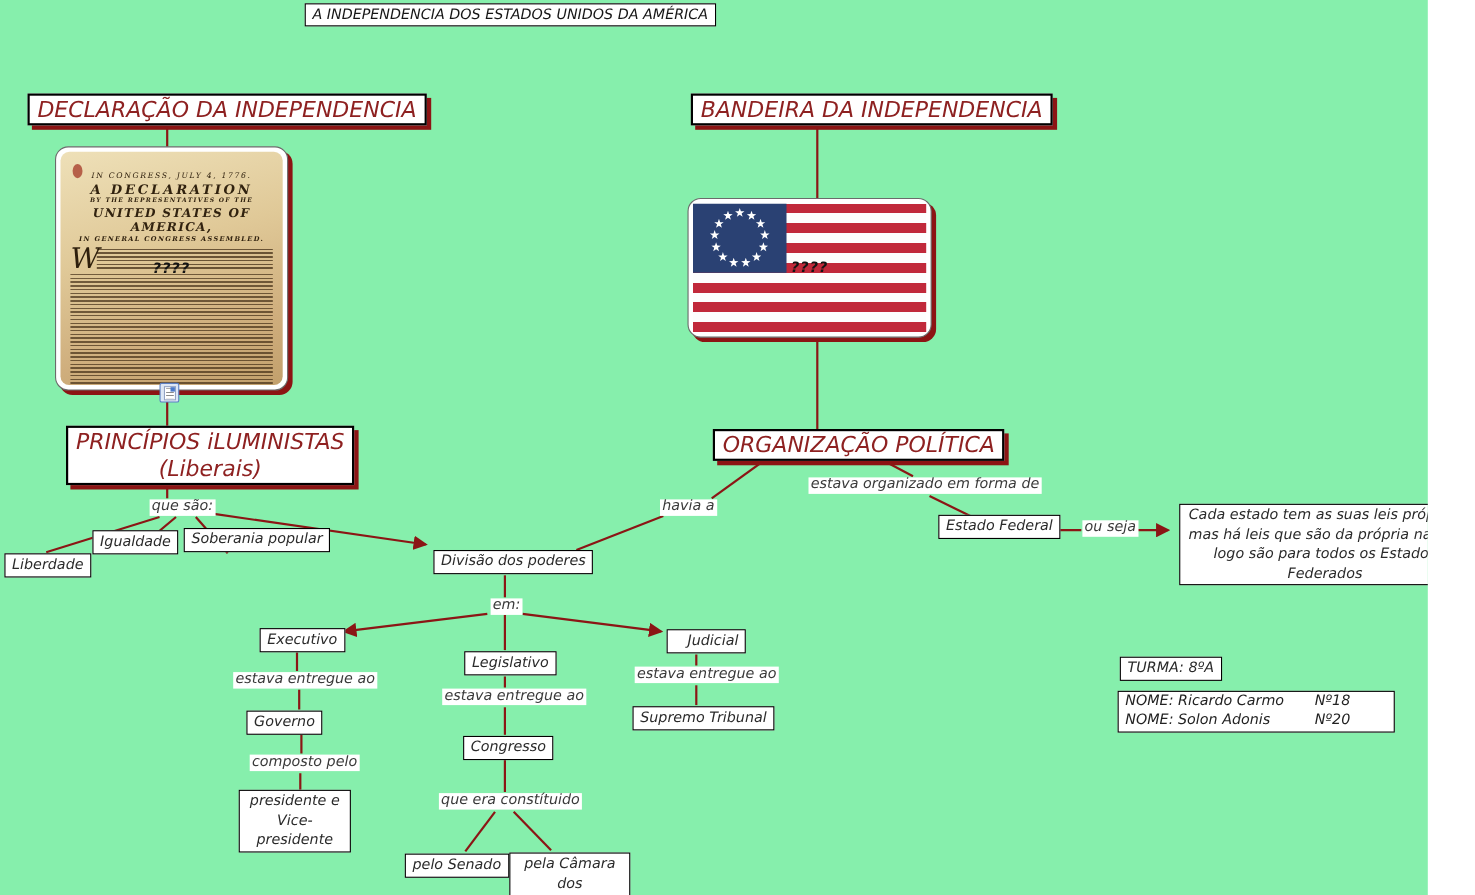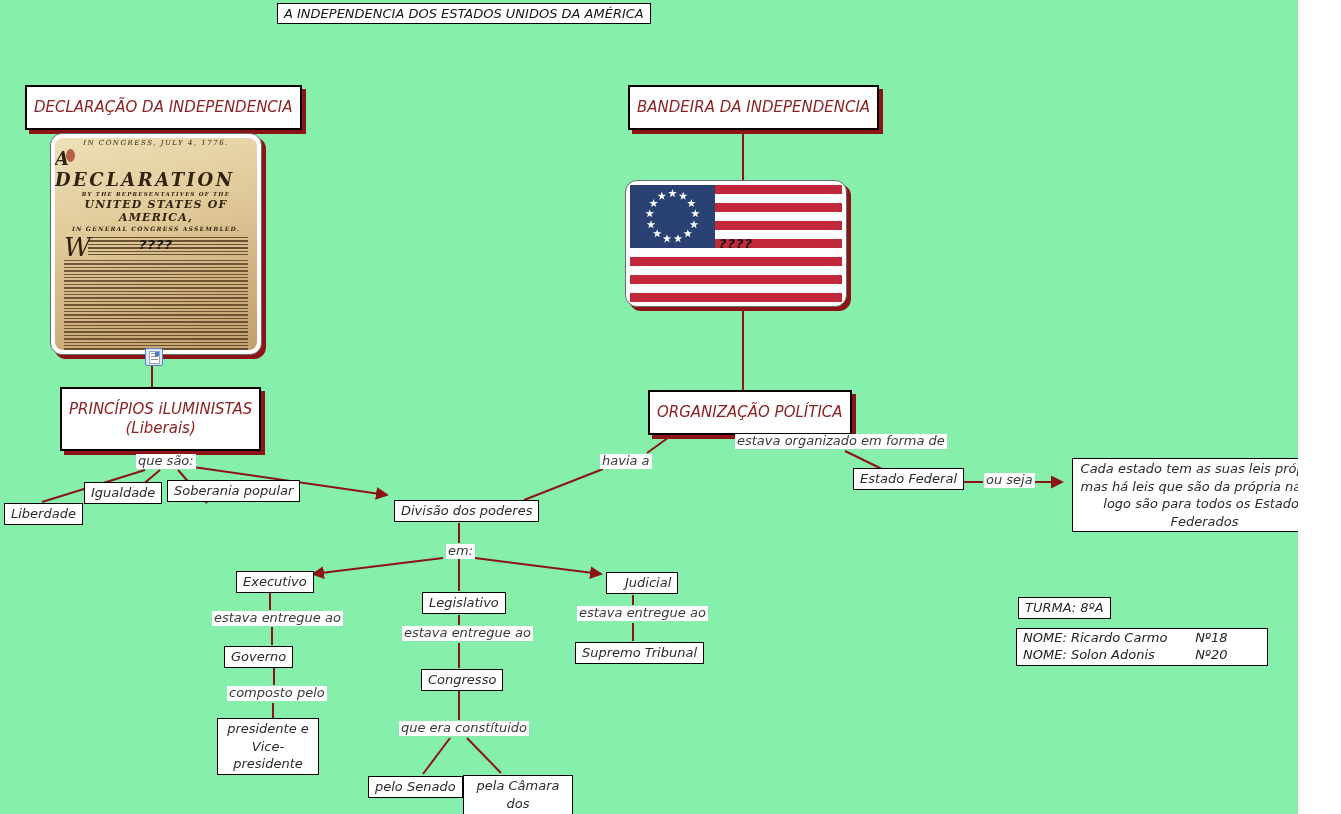--- a/index.html
+++ b/index.html
@@ -8,21 +8,21 @@
     font-family:"DejaVu Sans","Liberation Sans",sans-serif; overflow:hidden;font-style:italic;
   }
   svg.wires { position:absolute; left:0; top:0; width:1341px; height:814px; z-index:1; }
 
   .title-box {
     position:absolute; background:#fff; border:1px solid #000; color:#161616;
     font-size:13px; padding:2px 6px; white-space:nowrap; z-index:2;
   }
   .hbox {
     position:absolute; background:#fff; border:2px solid #000; color:#8e2121;
-    box-shadow:4px 4px 0 #8c1414; font-size:15px; padding:11px 7px;
+    box-shadow:4px 4px 0 #8c1414; font-size:20px; padding:0 7px;
     white-space:nowrap; text-align:center; line-height:1.25; z-index:2;
   }
   .nbox {
     position:absolute; background:#fff; border:1px solid #000; color:#2a2a2a;
     font-size:13px; padding:1px 6px; white-space:nowrap; line-height:1.35; z-index:2;
   }
   .nbox.multi { white-space:normal; text-align:center; }
   .llabel {
     position:absolute; color:#3a3a3a; font-size:13px; background:#fff;
     padding:0 2px; white-space:nowrap; line-height:1.15; z-index:3;
@@ -32,22 +32,22 @@
   .photo {
     position:absolute; background:#fff; border:1px solid #6b6b6b; border-radius:12px;
     box-shadow:4px 4px 0 #8c1414; padding:4px; z-index:2;
   }
   
   .parchment {
     width:202px; height:212px; border-radius:8px; position:relative; overflow:hidden;
     background:linear-gradient(165deg,#eee0b8 0%,#e0c998 40%,#cfae7d 75%,#c2a06c 100%);
     color:#31220f; font-family:"DejaVu Serif","Liberation Serif",serif;
   }
-  .d1 { font-size:7px; letter-spacing:1.5px; text-align:center; margin-top:1px; }
-  .d2 { font-size:18px; letter-spacing:2.5px; text-align:left; margin-top:1px; font-weight:bold; }
+  .d1 { font-size:7px; letter-spacing:1.5px; text-align:center; margin-top:18px; }
+  .d2 { font-size:12px; letter-spacing:2.5px; text-align:center; margin-top:1px; font-weight:bold; }
   .d3 { font-size:5.5px; letter-spacing:1.2px; text-align:center; margin-top:1px; font-weight:bold; }
   .d4 { font-size:11px; letter-spacing:1.2px; text-align:center; margin-top:1px; font-weight:bold; }
   .d5 { font-size:6px; letter-spacing:1.2px; text-align:center; margin-top:1px; font-weight:bold; }
   .dbody { margin:5px 9px 0; position:relative; }
   .dropcap { position:absolute; left:0; top:-2px; font-size:26px; line-height:24px; color:#2e1f0c; }
   .tlines-a {
     height:20px; margin-left:24px;
     background:repeating-linear-gradient(to bottom, rgba(62,41,18,.72) 0 1.3px, rgba(0,0,0,0) 1.3px 3.4px);
   }
   .tlines-b {

